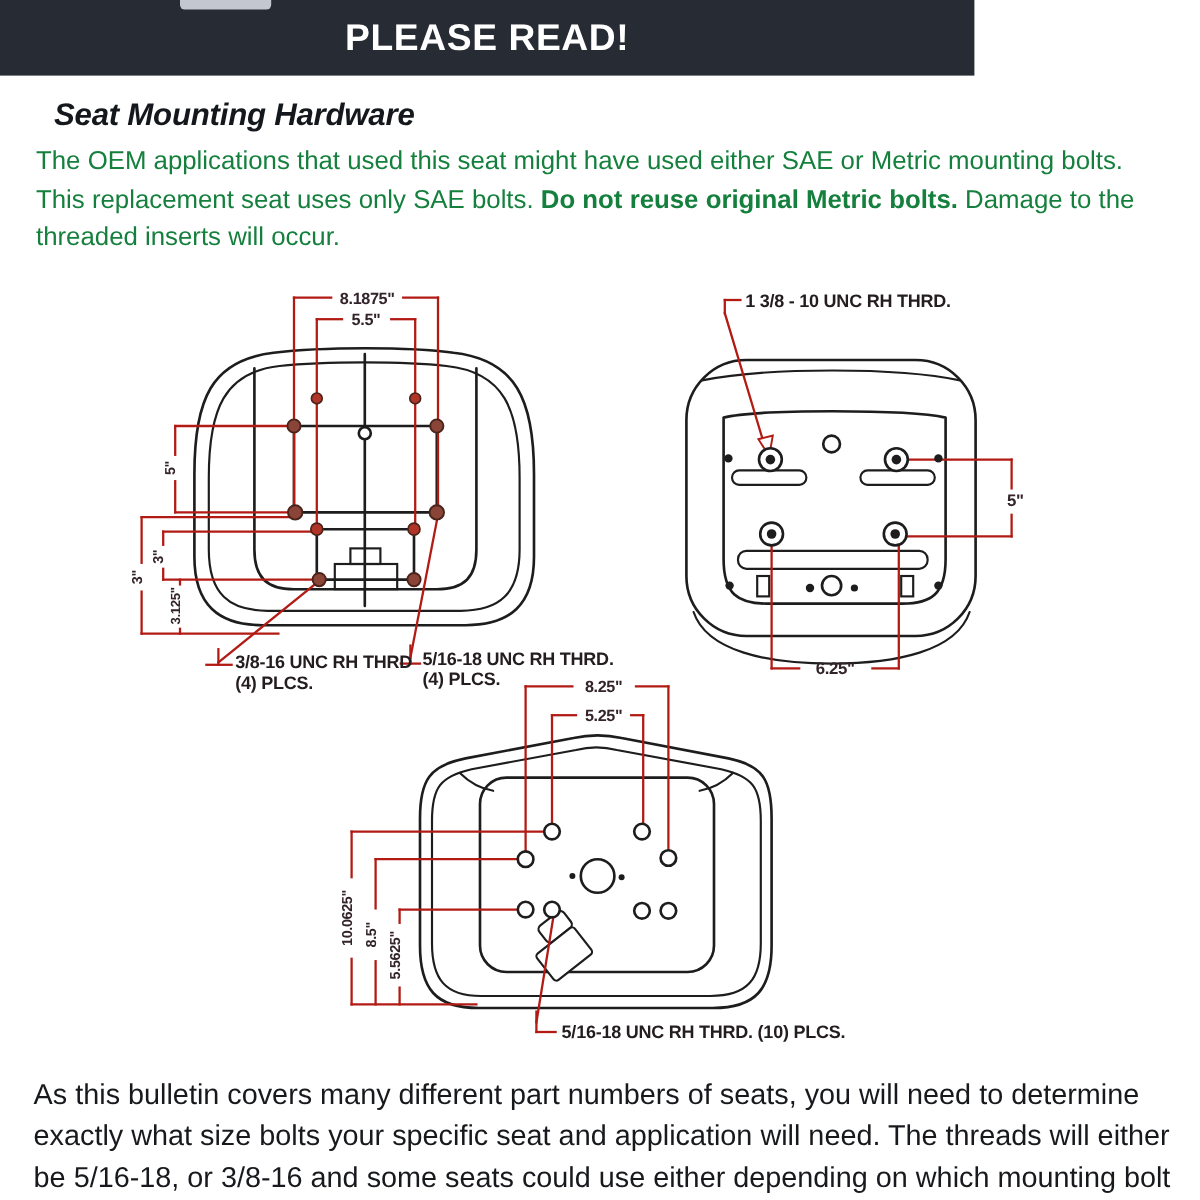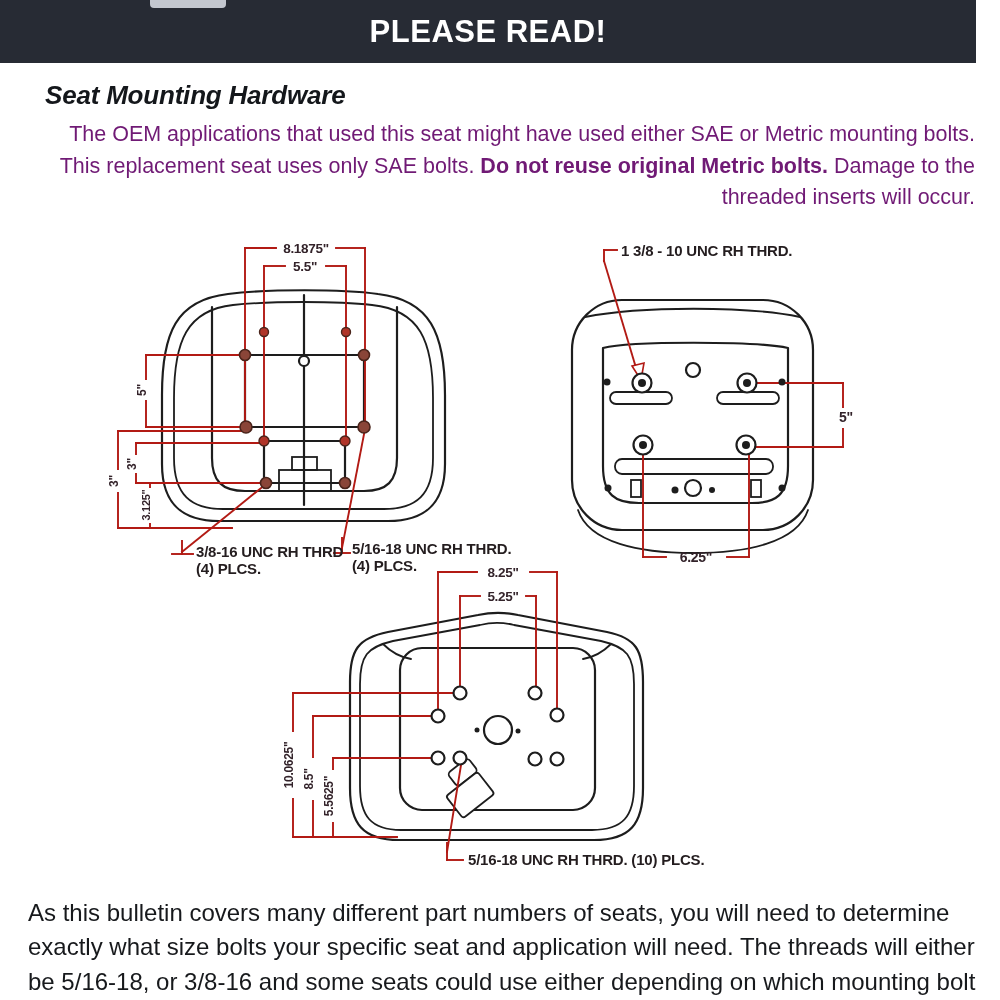--- a/index.html
+++ b/index.html
@@ -3,37 +3,37 @@
 <meta charset="utf-8">
 <style>
   html,body{margin:0;padding:0;}
   body{
     width:1000px;height:1000px;position:relative;overflow:hidden;
     background:#ffffff;
     font-family:"Liberation Sans", sans-serif;
     color:#17191c;
   }
   .header{
-    position:absolute;left:0;top:0;width:976px;height:63px;
+    position:absolute;left:0;top:0;width:812px;height:63px;
     background:#272b34;
     display:flex;align-items:center;justify-content:center;
   }
   .header-title{
     color:#ffffff;font-size:31px;font-weight:bold;letter-spacing:.5px;
   }
   .notch{
     position:absolute;left:150px;top:0;width:76px;height:8px;
     background:#c3c7cf;border-radius:0 0 4px 4px;
   }
   .intro{position:absolute;left:30px;top:80px;width:945px;}
   .intro-title{
     font-size:26px;font-style:italic;font-weight:bold;margin:0 0 8px 15px;color:#14171b;
     letter-spacing:-.2px;
   }
-  .intro-text{margin:0;font-size:21.5px;line-height:1.47;color:#701a75;text-align:right;}
+  .intro-text{margin:0;font-size:21.5px;line-height:1.47;color:#15803d;}
   .intro-text b{font-weight:bold;}
   .footer-text{
     position:absolute;left:28px;top:896px;width:952px;
     font-size:24px;line-height:1.43;color:#17191c;margin:0;
   }
   svg.diagrams{position:absolute;left:0;top:0;}
   .k{stroke:#1d1d1d;stroke-width:2.2;fill:none;stroke-linecap:round;stroke-linejoin:round;}
   .kt{stroke:#1d1d1d;stroke-width:1.8;fill:none;stroke-linecap:round;}
   .r{stroke:#b21a14;stroke-width:1.9;fill:none;stroke-linecap:square;}
   .hole{fill:#ffffff;stroke:#1d1d1d;stroke-width:2.2;}

